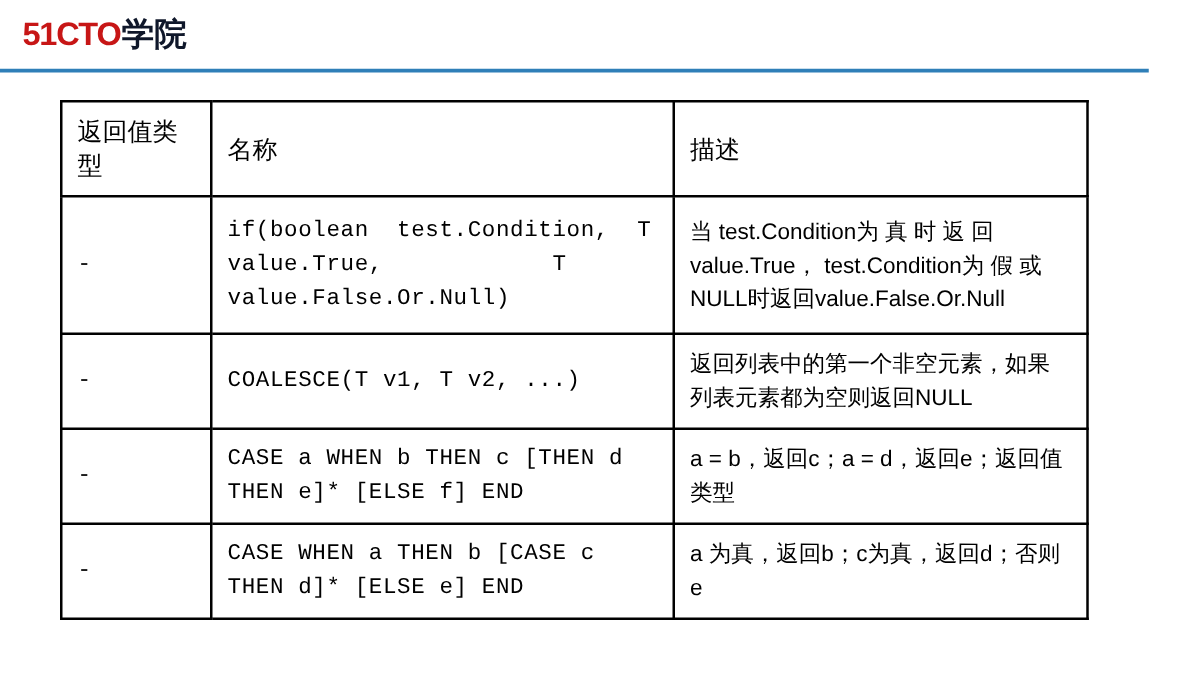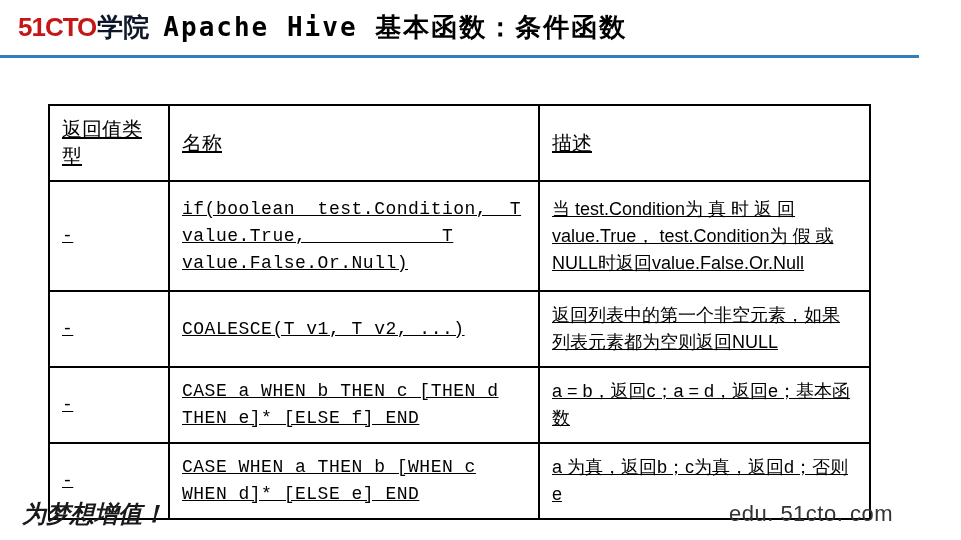--- a/index.html
+++ b/index.html
@@ -4,21 +4,21 @@
 <style>
   * { margin: 0; padding: 0; box-sizing: border-box; }
   html, body { width: 961px; height: 540px; background: #fff; font-family: "Microsoft YaHei", "SimSun", sans-serif; overflow: hidden; }
   .page { width: 919px; height: 540px; position: relative; }
   .header { display: flex; align-items: center; padding: 10px 18px 8px 18px; }
   .logo-main { font-family: Arial, "Microsoft YaHei", sans-serif; font-weight: 900; font-size: 26px; color: #c71616; letter-spacing: -1px; }
   .logo-sub { font-weight: 900; font-size: 26px; color: #0f172a; margin-left: 1px; }
   .title { margin-left: 14px; font-family: "SimHei", "SimSun", monospace; font-size: 26px; color: #000; letter-spacing: 2px; font-weight: 700; }
   .title .bold { font-weight: 900; }
   .red-rule { width: 100%; height: 3px; background: #2f7fb8; margin-top: 2px; }
-  .content { padding: 46px 48px 0 48px; text-decoration: underline; }
+  .content { padding: 22px 48px 0 48px; }
   table { border-collapse: collapse; width: 100%; table-layout: fixed; }
   col.c1 { width: 120px; }
   col.c2 { width: 370px; }
   col.c3 { width: auto; }
   th, td { border: 2px solid #000; padding: 10px 12px; vertical-align: middle; text-align: left; }
   th { font-weight: 400; font-size: 20px; font-family: "SimSun", serif; }
   td { font-size: 18px; line-height: 1.5; }
   .mono { font-family: "Courier New", "SimSun", monospace; letter-spacing: 0.5px; }
   .desc { font-family: "SimSun", "Microsoft YaHei", sans-serif; }
   .row1 td { height: 110px; border-radius: 25px; }
@@ -26,23 +26,20 @@
   .slogan { font-family: "KaiTi", "STKaiti", cursive; font-size: 24px; font-weight: 700; font-style: italic; color: #1a1a1a; }
   .url { font-family: "Microsoft YaHei", sans-serif; font-size: 22px; color: #333; letter-spacing: 0.5px; }
 </style>
 </head>
 <body>
 
 <div class="page">
   <div class="header">
     <span class="logo-main">51CTO</span>
     <span class="logo-sub">学院</span>
-    <span class="title">
-      <span>Apache Hive 基本函数：条件</span><span class="bold">函数</span>
-    </span>
   </div>
   <div class="red-rule"></div>
 
   <div class="content">
     <table>
       <colgroup>
           <col class="c1">
           <col class="c2">
           <col class="c3">
         </colgroup>
@@ -62,28 +59,24 @@
           <td class="desc">当 test.Condition为 真 时 返 回value.True， test.Condition为 假 或NULL时返回value.False.Or.Null</td>
         </tr>
         <tr>
           <td class="mono">-</td>
           <td class="mono">COALESCE(T v1, T v2, ...)</td>
           <td class="desc">返回列表中的第一个非空元素，如果列表元素都为空则返回NULL</td>
         </tr>
         <tr>
           <td class="mono">-</td>
           <td class="mono">CASE a WHEN b THEN c [THEN d THEN e]* [ELSE f] END</td>
-          <td class="desc">a = b，返回c；a = d，返回e；基本函数</td>
+          <td class="desc">a = b，返回c；a = d，返回e；返回值类型</td>
         </tr>
         <tr>
           <td class="mono">-</td>
-          <td class="mono">CASE WHEN a THEN b [WHEN c WHEN d]* [ELSE e] END</td>
+          <td class="mono">CASE WHEN a THEN b [CASE c THEN d]* [ELSE e] END</td>
           <td class="desc">a 为真，返回b；c为真，返回d；否则e</td>
         </tr>
       </tbody>
     </table>
   </div>
 
-  <div class="footer">
-    <span class="slogan">为梦想增值！</span>
-    <span class="url">edu. 51cto. com</span>
-  </div>
 </div>
 
 </body></html>

